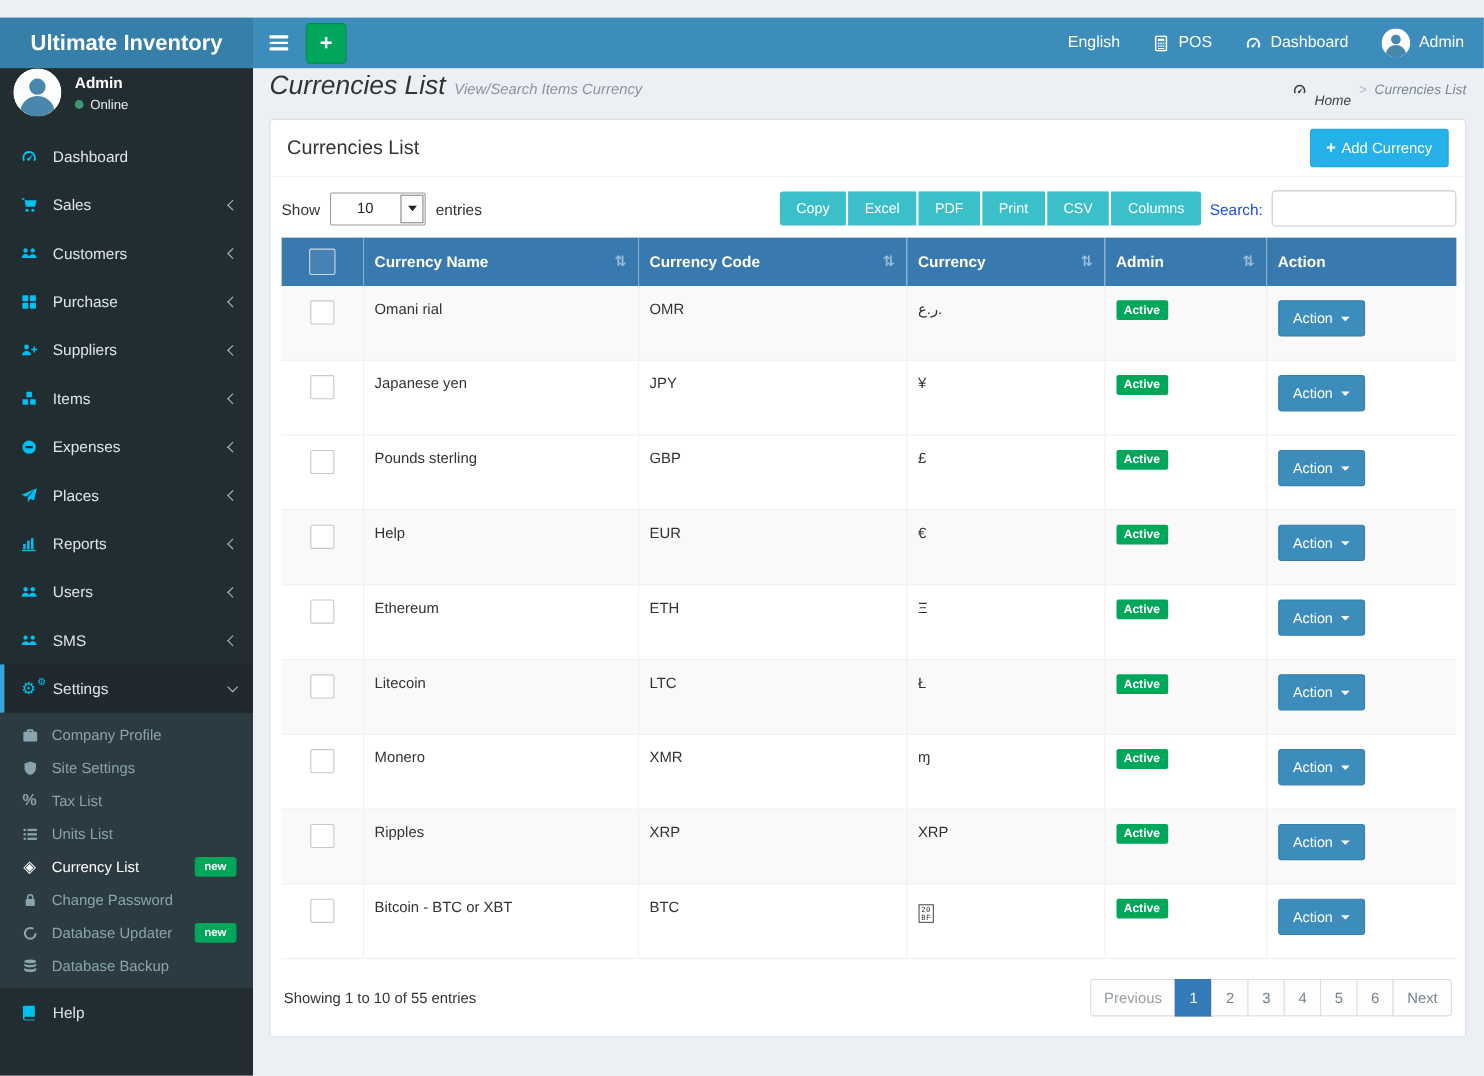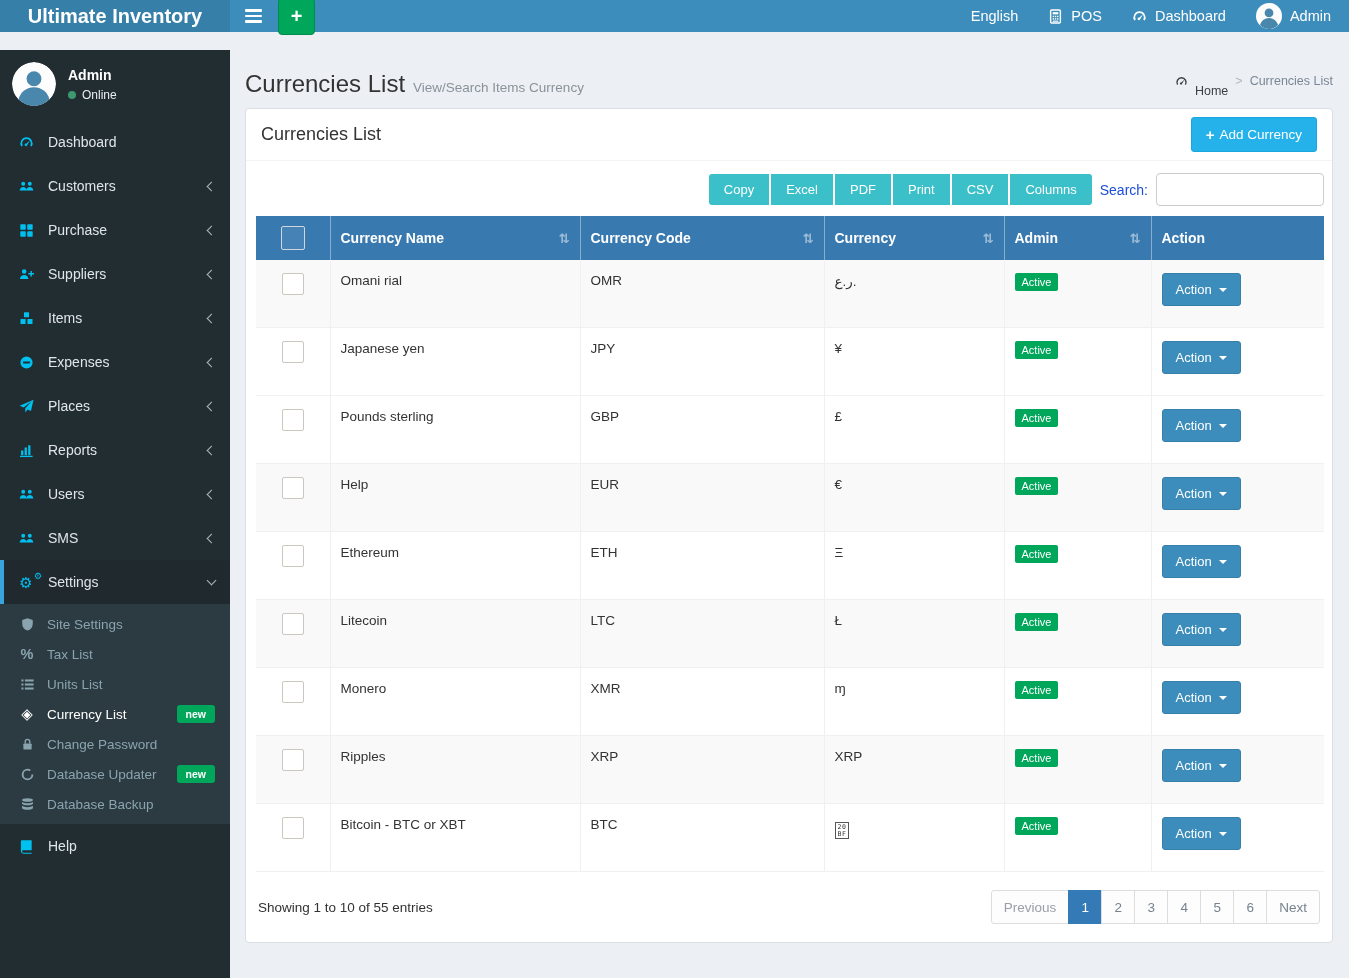--- a/index.html
+++ b/index.html
@@ -2,21 +2,21 @@
 <html><head>
 <meta charset="utf-8">
 <style>
   * { margin:0; padding:0; box-sizing:border-box; }
   html,body { width:1349px; height:978px; overflow:hidden; }
   body { font-family:"Liberation Sans","DejaVu Sans",sans-serif; background:#ecf0f5; position:relative; font-size:14px; }
   .icon { display:inline-flex; align-items:center; justify-content:center; position:relative; }
   .icon svg { display:block; }
 
   
-  .navbar { position:absolute; top:0; left:0; right:0; height:32px; display:flex; z-index:5; }
+  .navbar { position:absolute; top:16px; left:0; right:0; height:46px; display:flex; z-index:5; }
   .brand { width:230px; background:#367fa9; color:#fff; font-size:20px; font-weight:bold; display:flex; align-items:center; justify-content:center; cursor:pointer; }
   .navbar-main { flex:1; background:#3c8dbc; display:flex; align-items:center; padding-right:18px; }
   .hamburger { width:46px; height:50px; display:flex; flex-direction:column; align-items:center; justify-content:center; gap:3px; cursor:pointer; }
   .hamburger i { display:block; width:17px; height:2.5px; background:#fff; border-radius:1px; }
   .quick-add { width:37px; height:37px; background:#00a65a; border:1px solid #008d4c; border-radius:4px; color:#fff; font-size:20px; font-weight:bold; line-height:1; cursor:pointer; margin-left:2px; }
   .nav-right { margin-left:auto; display:flex; align-items:center; gap:30px; color:#fff; }
   .nav-item { display:flex; align-items:center; gap:8px; font-size:14.5px; cursor:pointer; }
   .nav-item .icon { color:#fff; }
 
   
@@ -39,21 +39,21 @@
   .tree-item.active { color:#fff; }
   .tree-item.active .icon { color:#fff; }
   .badge-new { margin-left:auto; background:#00a65a; color:#fff; font-size:10.5px; font-weight:bold; padding:3px 9px; border-radius:3px; }
   .g1 { font-size:15px; line-height:1; }
   .g2 { font-size:9px; line-height:1; position:absolute; top:-3px; right:-5px; }
   .pct { font-size:14.5px; font-weight:bold; font-style:normal; }
   .dia { font-size:15px; font-weight:normal; font-style:normal; }
 
   
   .content { position:absolute; top:50px; left:230px; right:0; bottom:0; background:#ecf0f5; display:flex; flex-direction:column; }
-  .content-header { padding:14px 16px 0 15px; display:flex; align-items:flex-end; justify-content:space-between; }
+  .content-header { padding:14px 16px 0 15px; display:flex; align-items:flex-start; justify-content:space-between;font-style:italic; }
   .page-title { font-size:24px; font-weight:500; color:#333; display:inline; }
   .page-subtitle { font-size:13.5px; color:#8a9299; margin-left:8px; }
   .breadcrumb { display:flex; align-items:center; gap:7px; font-size:12.5px; color:#3c3f44; }
   .breadcrumb .icon { color:#3c3f44; }
   .bc-home { cursor:pointer;margin-top:20px; }
   .bc-sep { color:#b0b7c0; }
   .bc-current { color:#7b8794; }
 
   .panel { background:#fff; border:1px solid #d9dfe5; border-radius:4px; margin:10px 16px 0 15px; }
   .panel-heading { display:flex; align-items:center; justify-content:space-between; padding:8px 15px; border-bottom:1px solid #f4f4f4; }
@@ -80,21 +80,21 @@
   col.c0{width:74px;} col.c1{width:250px;} col.c2{width:244px;} col.c3{width:180px;} col.c4{width:147px;}
   .grid th { background:#3879b0; color:#fff; font-size:14px; font-weight:bold; text-align:left; padding:10px; height:40px; border-left:1px solid rgba(255,255,255,.4); cursor:pointer; }
   .grid th:first-child { border-left:none; }
   .th-inner { display:flex; align-items:center; }
   .sort { margin-left:auto; color:rgba(255,255,255,.5); font-size:13px; font-family:"DejaVu Sans",sans-serif; }
   .grid td { padding:13px 10px 21px 10px; font-size:13.5px; color:#333; border-bottom:1px solid #f0f0f0; border-left:1px solid #f0f0f0; vertical-align:top; }
   .grid td:first-child { border-left:none; }
   .grid tr.odd { background:#f9f9f9; }
   .cb { width:22px; height:22px; border:1px solid #cbc7bf; border-radius:2px; background:#fff; display:block; margin:0 auto; cursor:pointer; }
   .cb-h { width:24px; height:24px; border:1px solid #d0d8de; border-radius:2px; background:rgba(255,255,255,.07); display:block; margin:0 auto; cursor:pointer; }
-  .badge-active { background:#00a65a; color:#fff; font-size:11px; font-weight:normal; padding:3px 7px; border-radius:2px; display:inline-block; }
+  .badge-active { background:#00a65a; color:#fff; font-size:11px; font-weight:bold; padding:3px 7px; border-radius:2px; display:inline-block; }
   .btn-action { background:#3c8dbc; border:1px solid #367fa9; color:#fff; font-size:13px; padding:8px 13px; border-radius:3px; display:inline-flex; align-items:center; gap:7px; cursor:pointer; font-family:inherit; }
   .caret { width:0; height:0; border-left:4px solid transparent; border-right:4px solid transparent; border-top:4.5px solid #fff; display:inline-block; }
   .tofu { display:inline-flex; flex-direction:column; border:1px solid #555; padding:1px 2px; gap:1px; }
   .tofu i { font-style:normal; font-size:6.5px; line-height:6px; letter-spacing:.5px; font-family:"DejaVu Sans Mono",monospace; color:#333; }
 
   .table-footer { display:flex; justify-content:space-between; align-items:flex-start; margin-top:18px; padding:0 4px 0 2px; }
   .summary { font-size:13.5px; color:#333; padding-top:10px; }
   .pagination { display:flex; }
   .page { min-width:34px; height:34px; display:flex; align-items:center; justify-content:center; background:#fdfdfd; border:1px solid #ddd; margin-left:-1px; font-size:13.5px; color:#76838f; padding:0 12px; cursor:pointer; }
   .page:first-child { border-radius:3px 0 0 3px; margin-left:0; }
@@ -180,20 +180,31 @@
           <svg viewBox="0 0 16 16" width="15" height="15" fill="currentColor">
             <path d="M8 2.5a6.5 6.5 0 0 0-5.6 9.8l1.5-.9A4.75 4.75 0 0 1 8 4.25a4.75 4.75 0 0 1 4.1 7.15l1.5.9A6.5 6.5 0 0 0 8 2.5z"></path>
             <path d="M11.8 5.6 7.6 9.2a1.35 1.35 0 1 0 1.05 1.6z"></path>
           </svg>
         </span>
         <span>Dashboard</span>
       </li>
       <li class="menu-item">
         <span class="icon">
           <svg viewBox="0 0 16 16" width="15" height="15" fill="currentColor">
+            <path d="M.8 1.3h2.4l.5 1.9h11.5l-1.5 6.3H4.9L3.4 2.7H.8z"></path>
+            <circle cx="5.9" cy="12.9" r="1.5"></circle>
+            <circle cx="11.6" cy="12.9" r="1.5"></circle>
+          </svg>
+        </span>
+        <span>Sales</span>
+        <span class="chev left"></span>
+      </li>
+      <li class="menu-item">
+        <span class="icon">
+          <svg viewBox="0 0 16 16" width="15" height="15" fill="currentColor">
             <circle cx="4.5" cy="5" r="2.1"></circle>
             <circle cx="11.5" cy="5" r="2.1"></circle>
             <path d="M.7 12.2c.3-2.3 1.8-3.8 3.8-3.8s3.5 1.5 3.8 3.8z"></path>
             <path d="M7.7 12.2c.3-2.3 1.8-3.8 3.8-3.8s3.5 1.5 3.8 3.8z"></path>
           </svg>
         </span>
         <span>Customers</span>
         <span class="chev left"></span>
       </li>
       <li class="menu-item">
@@ -286,20 +297,28 @@
       </li>
       <li class="menu-item active">
         <span class="icon">
           <span class="g1">⚙</span>
           <span class="g2">⚙</span>
         </span>
         <span>Settings</span>
         <span class="chev down"></span>
       </li>
       <ul class="treeview">
+        <li class="tree-item">
+          <span class="icon">
+            <svg viewBox="0 0 16 16" width="15" height="15" fill="currentColor">
+              <path d="M6 2.2h4a1.3 1.3 0 0 1 1.3 1.3v1h2.2c.7 0 1.2.5 1.2 1.2v7.1c0 .7-.5 1.2-1.2 1.2H2.5c-.7 0-1.2-.5-1.2-1.2V5.7c0-.7.5-1.2 1.2-1.2h2.2v-1A1.3 1.3 0 0 1 6 2.2zm.5 1.5v.8h3v-.8z"></path>
+            </svg>
+          </span>
+          <span>Company Profile</span>
+        </li>
         <li class="tree-item">
           <span class="icon">
             <svg viewBox="0 0 16 16" width="15" height="15" fill="currentColor">
               <path d="M8 1.3l5.6 2v4.1c0 3.5-2.3 6-5.6 7.1-3.3-1.1-5.6-3.6-5.6-7.1V3.3z"></path>
             </svg>
           </span>
           <span>Site Settings</span>
         </li>
         <li class="tree-item">
           <span class="icon">
@@ -388,20 +407,30 @@
   <div class="panel">
     <div class="panel-heading">
       <span class="panel-title">Currencies List</span>
       <button class="btn-add">
           <b>+</b>
           <span>Add Currency</span>
         </button>
     </div>
     <div class="panel-body">
       <div class="toolbar">
+        <div class="length">
+          <span>Show</span>
+          <div class="fake-select">
+            <span class="sel-val">10</span>
+            <span class="sel-btn">
+                <span class="sel-tri"></span>
+              </span>
+          </div>
+          <span>entries</span>
+        </div>
         <div class="toolbar-right">
           <div class="export-group" id="export-group">
               <button class="btn-export">Copy</button>
               <button class="btn-export">Excel</button>
               <button class="btn-export">PDF</button>
               <button class="btn-export">Print</button>
               <button class="btn-export">CSV</button>
               <button class="btn-export">Columns</button>
             </div>
           <span class="search-label">Search:</span>

